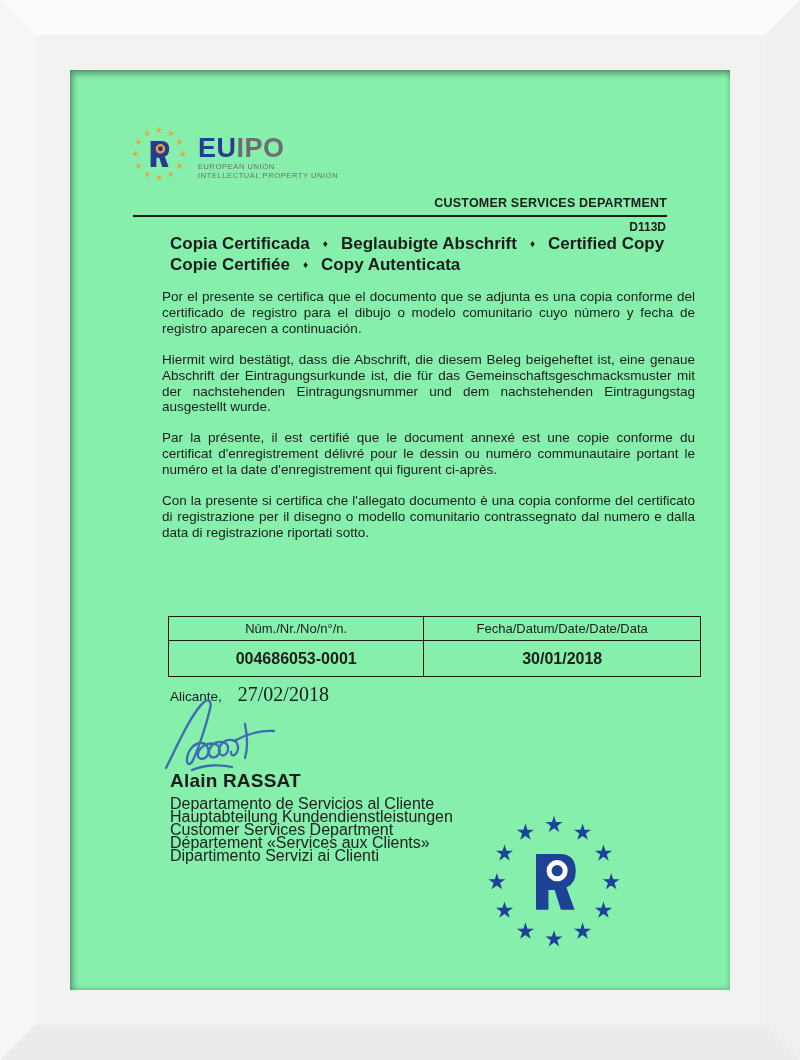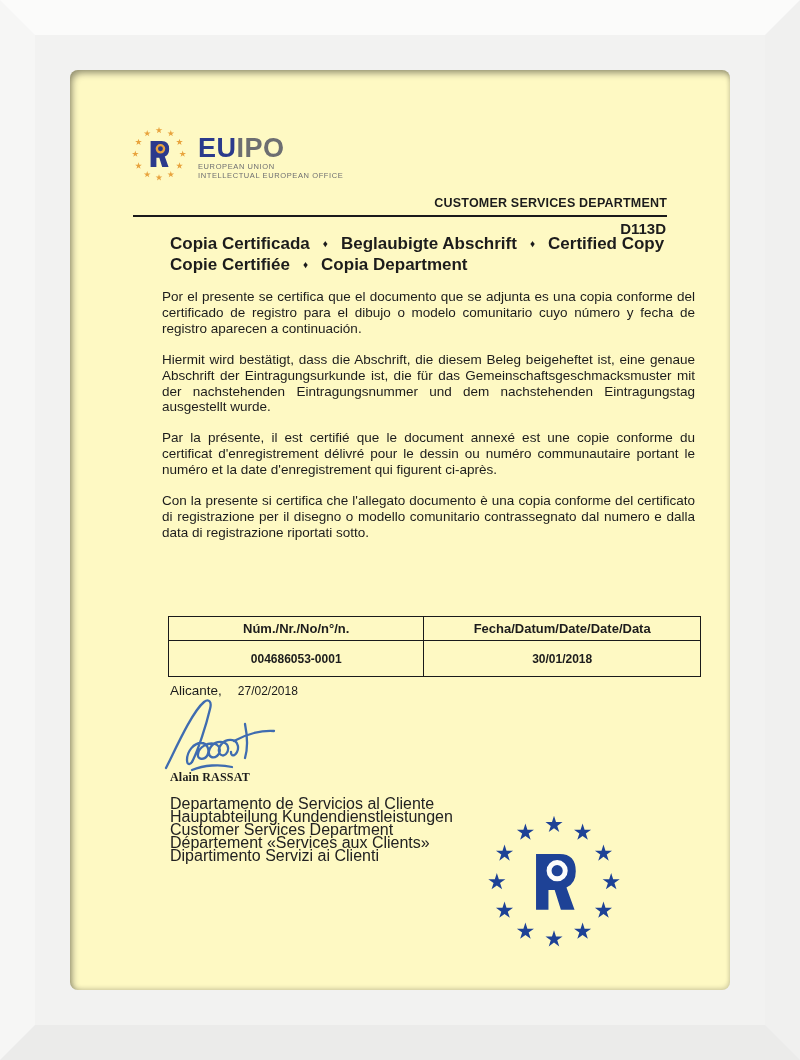--- a/index.html
+++ b/index.html
@@ -11,56 +11,56 @@
     -webkit-font-smoothing:antialiased;
   }
   
   .frame{
     position:absolute;inset:0;box-sizing:border-box;
     border:35px solid;
     border-color:#fbfbfa #f0f0ef #ebebea #f6f6f5;
   }
   .page{
     position:absolute;inset:35px;
-    background:#fef9c3;
-    border-radius:8px;
+    background:#86efac;
+    border-radius:0;
     box-shadow: inset 3px 4px 7px -1px rgba(0,0,0,.42),
                 inset -1px -2px 4px rgba(0,0,0,.14);
     overflow:hidden;
   }
   
   .logo{position:absolute;left:60px;top:55px;display:flex;align-items:center;}
   .logo svg{display:block;}
   .wordmark{margin-left:10px;margin-top:6px;}
   .wordmark .big{font-size:27px;font-weight:bold;letter-spacing:.5px;line-height:26px;}
   .wordmark .eu{color:#2b3a8c;}
   .wordmark .ipo{color:#6d6e71;}
   .wordmark .tag{font-size:7.5px;color:#6d6e71;letter-spacing:.6px;line-height:9px;margin-top:1px;}
   
   .dept-head{position:absolute;right:63px;top:126px;font-size:12.5px;font-weight:600;letter-spacing:.2px;}
   .rule1{position:absolute;left:63px;right:63px;top:145px;height:2px;background:#1a1a1a;}
-  .doccode{position:absolute;right:64px;top:150px;font-size:15px;font-weight:600;}
+  .doccode{position:absolute;right:64px;top:150px;font-size:12px;font-weight:600;}
   
   .title{position:absolute;left:100px;width:533px;top:163px;text-align:left;
          font-size:17px;font-weight:bold;line-height:21px;}
   .title .sep{display:inline-block;font-size:10px;vertical-align:2px;padding:0 13px;}
   
   .paras{position:absolute;left:92px;width:533px;top:219px;}
   .paras p{margin:0 0 15px 0;font-size:13.5px;line-height:15.9px;text-align:justify;}
   
   .regtable{position:absolute;left:98px;top:546px;width:533px;border-collapse:collapse;}
   .regtable th,.regtable td{border:1.5px solid #1a1a1a;text-align:center;}
-  .regtable th{font-size:13px;font-weight:bold;height:21px;margin-left:12px;}
-  .regtable td{font-size:12px;font-weight:bold;height:33px;}
+  .regtable th{font-size:13px;font-weight:normal;height:21px;margin-left:12px;}
+  .regtable td{font-size:16px;font-weight:bold;height:33px;}
   .regtable .c1{width:48%;}
   
   .placedate{position:absolute;left:100px;top:613px;font-size:13.5px;}
-  .placedate .date{margin-left:16px;font-size:12px;}
+  .placedate .date{margin-left:16px;font-size:20px;font-family:Liberation Serif, serif;}
   .signature{position:absolute;left:92px;top:626px;}
-  .signer{position:absolute;left:100px;top:700px;font-size:12px;font-weight:bold;letter-spacing:.2px;font-family:Liberation Serif, serif;}
+  .signer{position:absolute;left:100px;top:700px;font-size:19px;font-weight:bold;letter-spacing:.2px;}
   .depts{position:absolute;left:100px;top:727px;font-size:16px;line-height:13px;color:#222;}
   
   .seal{position:absolute;left:415px;top:743px;}
 </style>
 </head>
 <body>
 
 <svg width="0" height="0" style="position:absolute">
   <defs>
     <path id="star" d="M0,-7 L1.57,-2.16 L6.66,-2.16 L2.54,0.82 L4.11,5.66 L0,2.67 L-4.11,5.66 L-2.54,0.82 L-6.66,-2.16 L-1.57,-2.16 Z"></path>
@@ -91,32 +91,32 @@
           <use href="#rglyph" fill="#2b3a8c"></use>
           <circle cx="40" cy="27" r="12.5" fill="none" stroke="#e8a33d" stroke-width="8"></circle>
         </g>
       </svg>
       <div class="wordmark">
         <div class="big">
           <span class="eu">EU</span><span class="ipo">IPO</span>
         </div>
         <div class="tag">
           <div>EUROPEAN UNION</div>
-          <div>INTELLECTUAL EUROPEAN OFFICE</div>
+          <div>INTELLECTUAL PROPERTY UNION</div>
         </div>
       </div>
     </div>
 
     <div class="dept-head">CUSTOMER SERVICES DEPARTMENT</div>
     <div class="rule1"></div>
     <div class="doccode">D113D</div>
 
     <div class="title">
       <div><span>Copia Certificada</span><span class="sep">♦</span><span>Beglaubigte Abschrift</span><span class="sep">♦</span><span>Certified Copy</span></div>
-      <div><span>Copie Certifiée</span><span class="sep">♦</span><span>Copia Department</span></div>
+      <div><span>Copie Certifiée</span><span class="sep">♦</span><span>Copy Autenticata</span></div>
     </div>
 
     <div class="paras">
       <p>Por el presente se certifica que el documento que se adjunta es una copia conforme del certificado de registro para el dibujo o modelo comunitario cuyo número y fecha de registro aparecen a continuación.</p>
       <p>Hiermit wird bestätigt, dass die Abschrift, die diesem Beleg beigeheftet ist, eine genaue Abschrift der Eintragungsurkunde ist, die für das Gemeinschaftsgeschmacksmuster mit der nachstehenden Eintragungsnummer und dem nachstehenden Eintragungstag ausgestellt wurde.</p>
       <p>Par la présente, il est certifié que le document annexé est une copie conforme du certificat d'enregistrement délivré pour le dessin ou numéro communautaire portant le numéro et la date d'enregistrement qui figurent ci-après.</p>
       <p>Con la presente si certifica che l'allegato documento è una copia conforme del certificato di registrazione per il disegno o modello comunitario contrassegnato dal numero e dalla data di registrazione riportati sotto.</p>
     </div>
 
     <table class="regtable">

